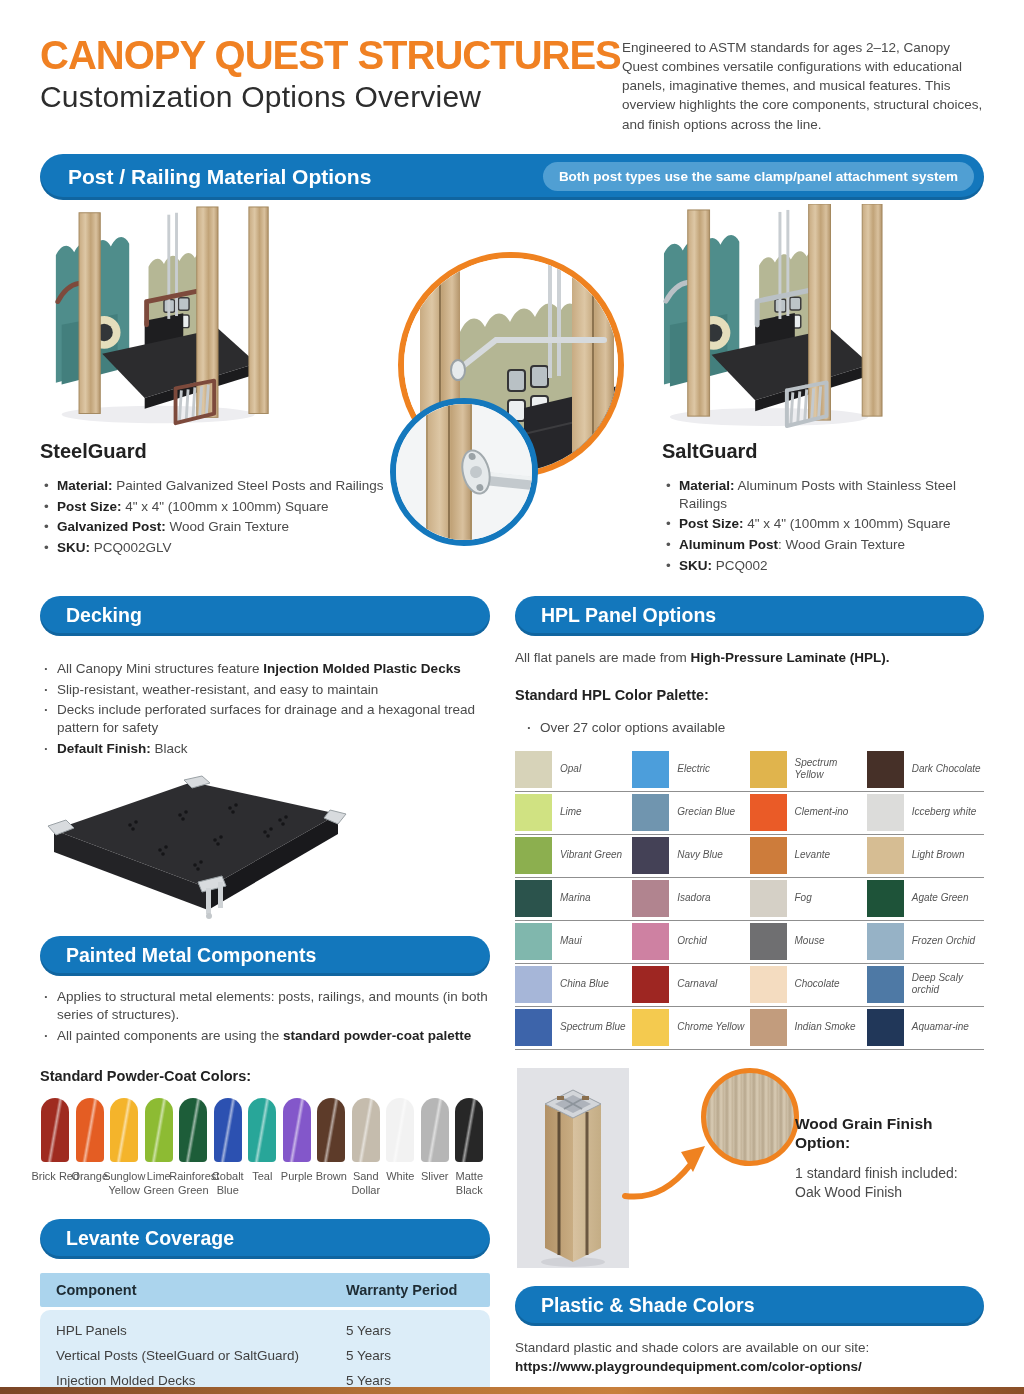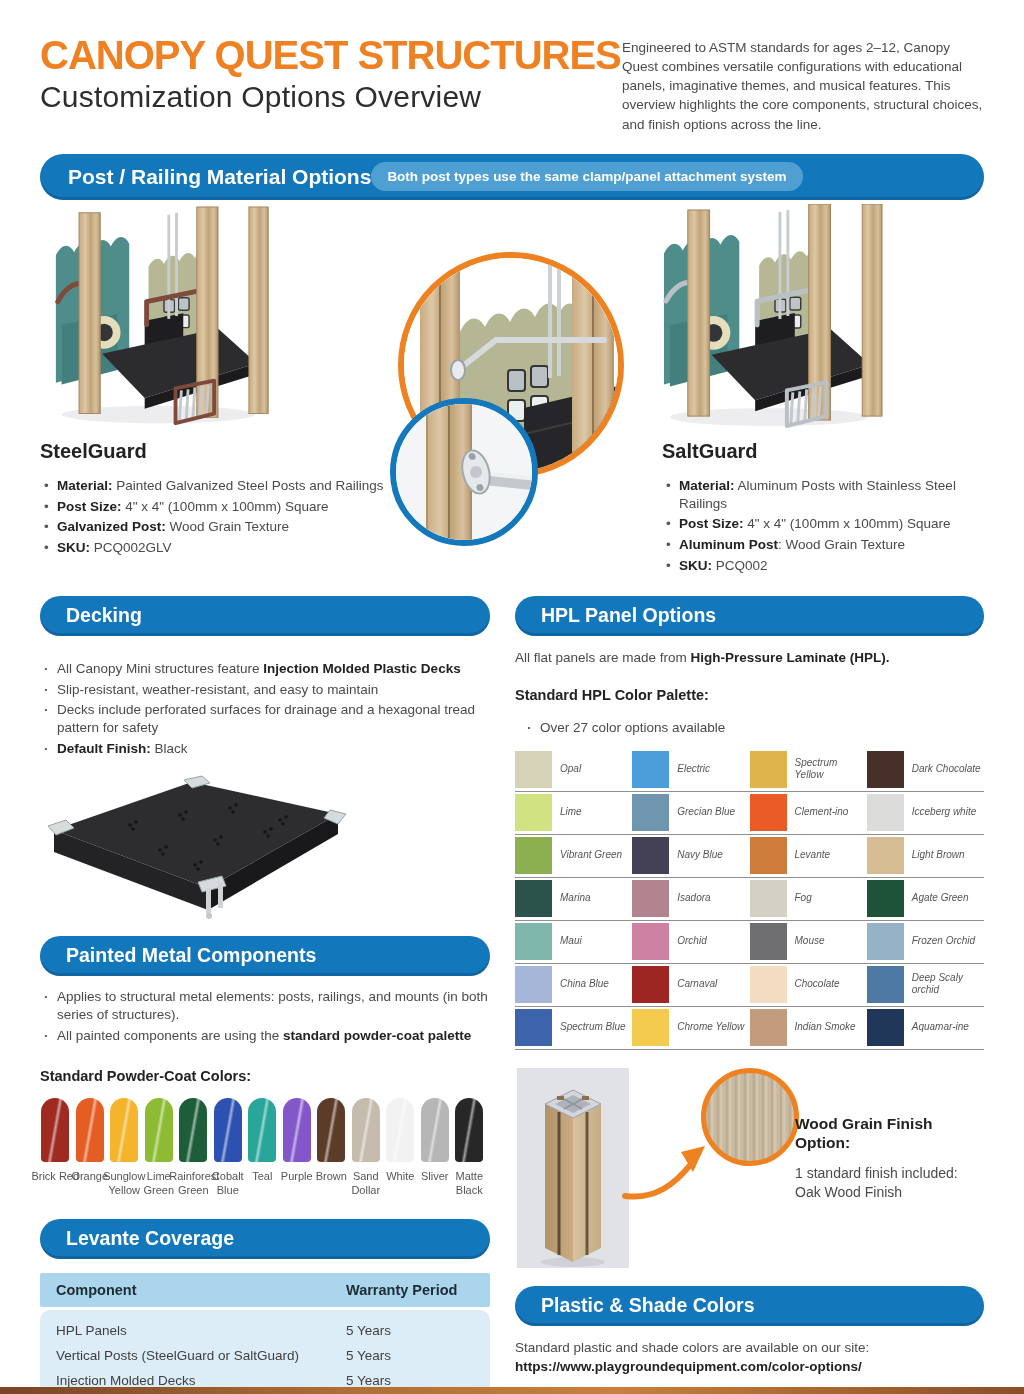--- a/index.html
+++ b/index.html
@@ -9,21 +9,21 @@
   .page { position:absolute; inset:0; padding:34px 40px 0 40px; }
 
   
   .header-row { display:flex; justify-content:space-between; align-items:flex-start; }
   .title-block h1 { color:#F08123; font-size:40px; font-weight:bold; letter-spacing:-1px; line-height:1.05; }
   .title-block h2 { color:#2d2d2d; font-size:30px; font-weight:normal; margin-top:4px; letter-spacing:0.2px; }
   .intro { width:362px; font-size:13.5px; line-height:1.42; color:#4a4a4a; margin-top:4px; }
 
   
   .banner-main { margin-top:20px; height:46px; background:#1377BC; border-radius:23px;
-                 display:flex; align-items:center; justify-content:flex-start;
+                 display:flex; align-items:center; justify-content:space-between;
                  padding:0 10px 0 28px; box-shadow: inset 0 -3px rgba(0,0,0,.15); }
   .banner-main .banner-text { color:#fff; font-weight:bold; font-size:21px; }
   .note-pill { background:#509FD3; color:#fff; font-size:13.5px; font-weight:bold;
                border-radius:16px; padding:7px 16px; }
   .col-banner { height:40px; background:#1377BC; border-radius:20px; display:flex; align-items:center;
                 padding:0 26px; color:#fff; font-weight:bold; font-size:19.5px;
                 box-shadow: inset 0 -3px rgba(0,0,0,.15); }
 
   
   .images-row { position:relative; height:230px; margin-top:2px; }

